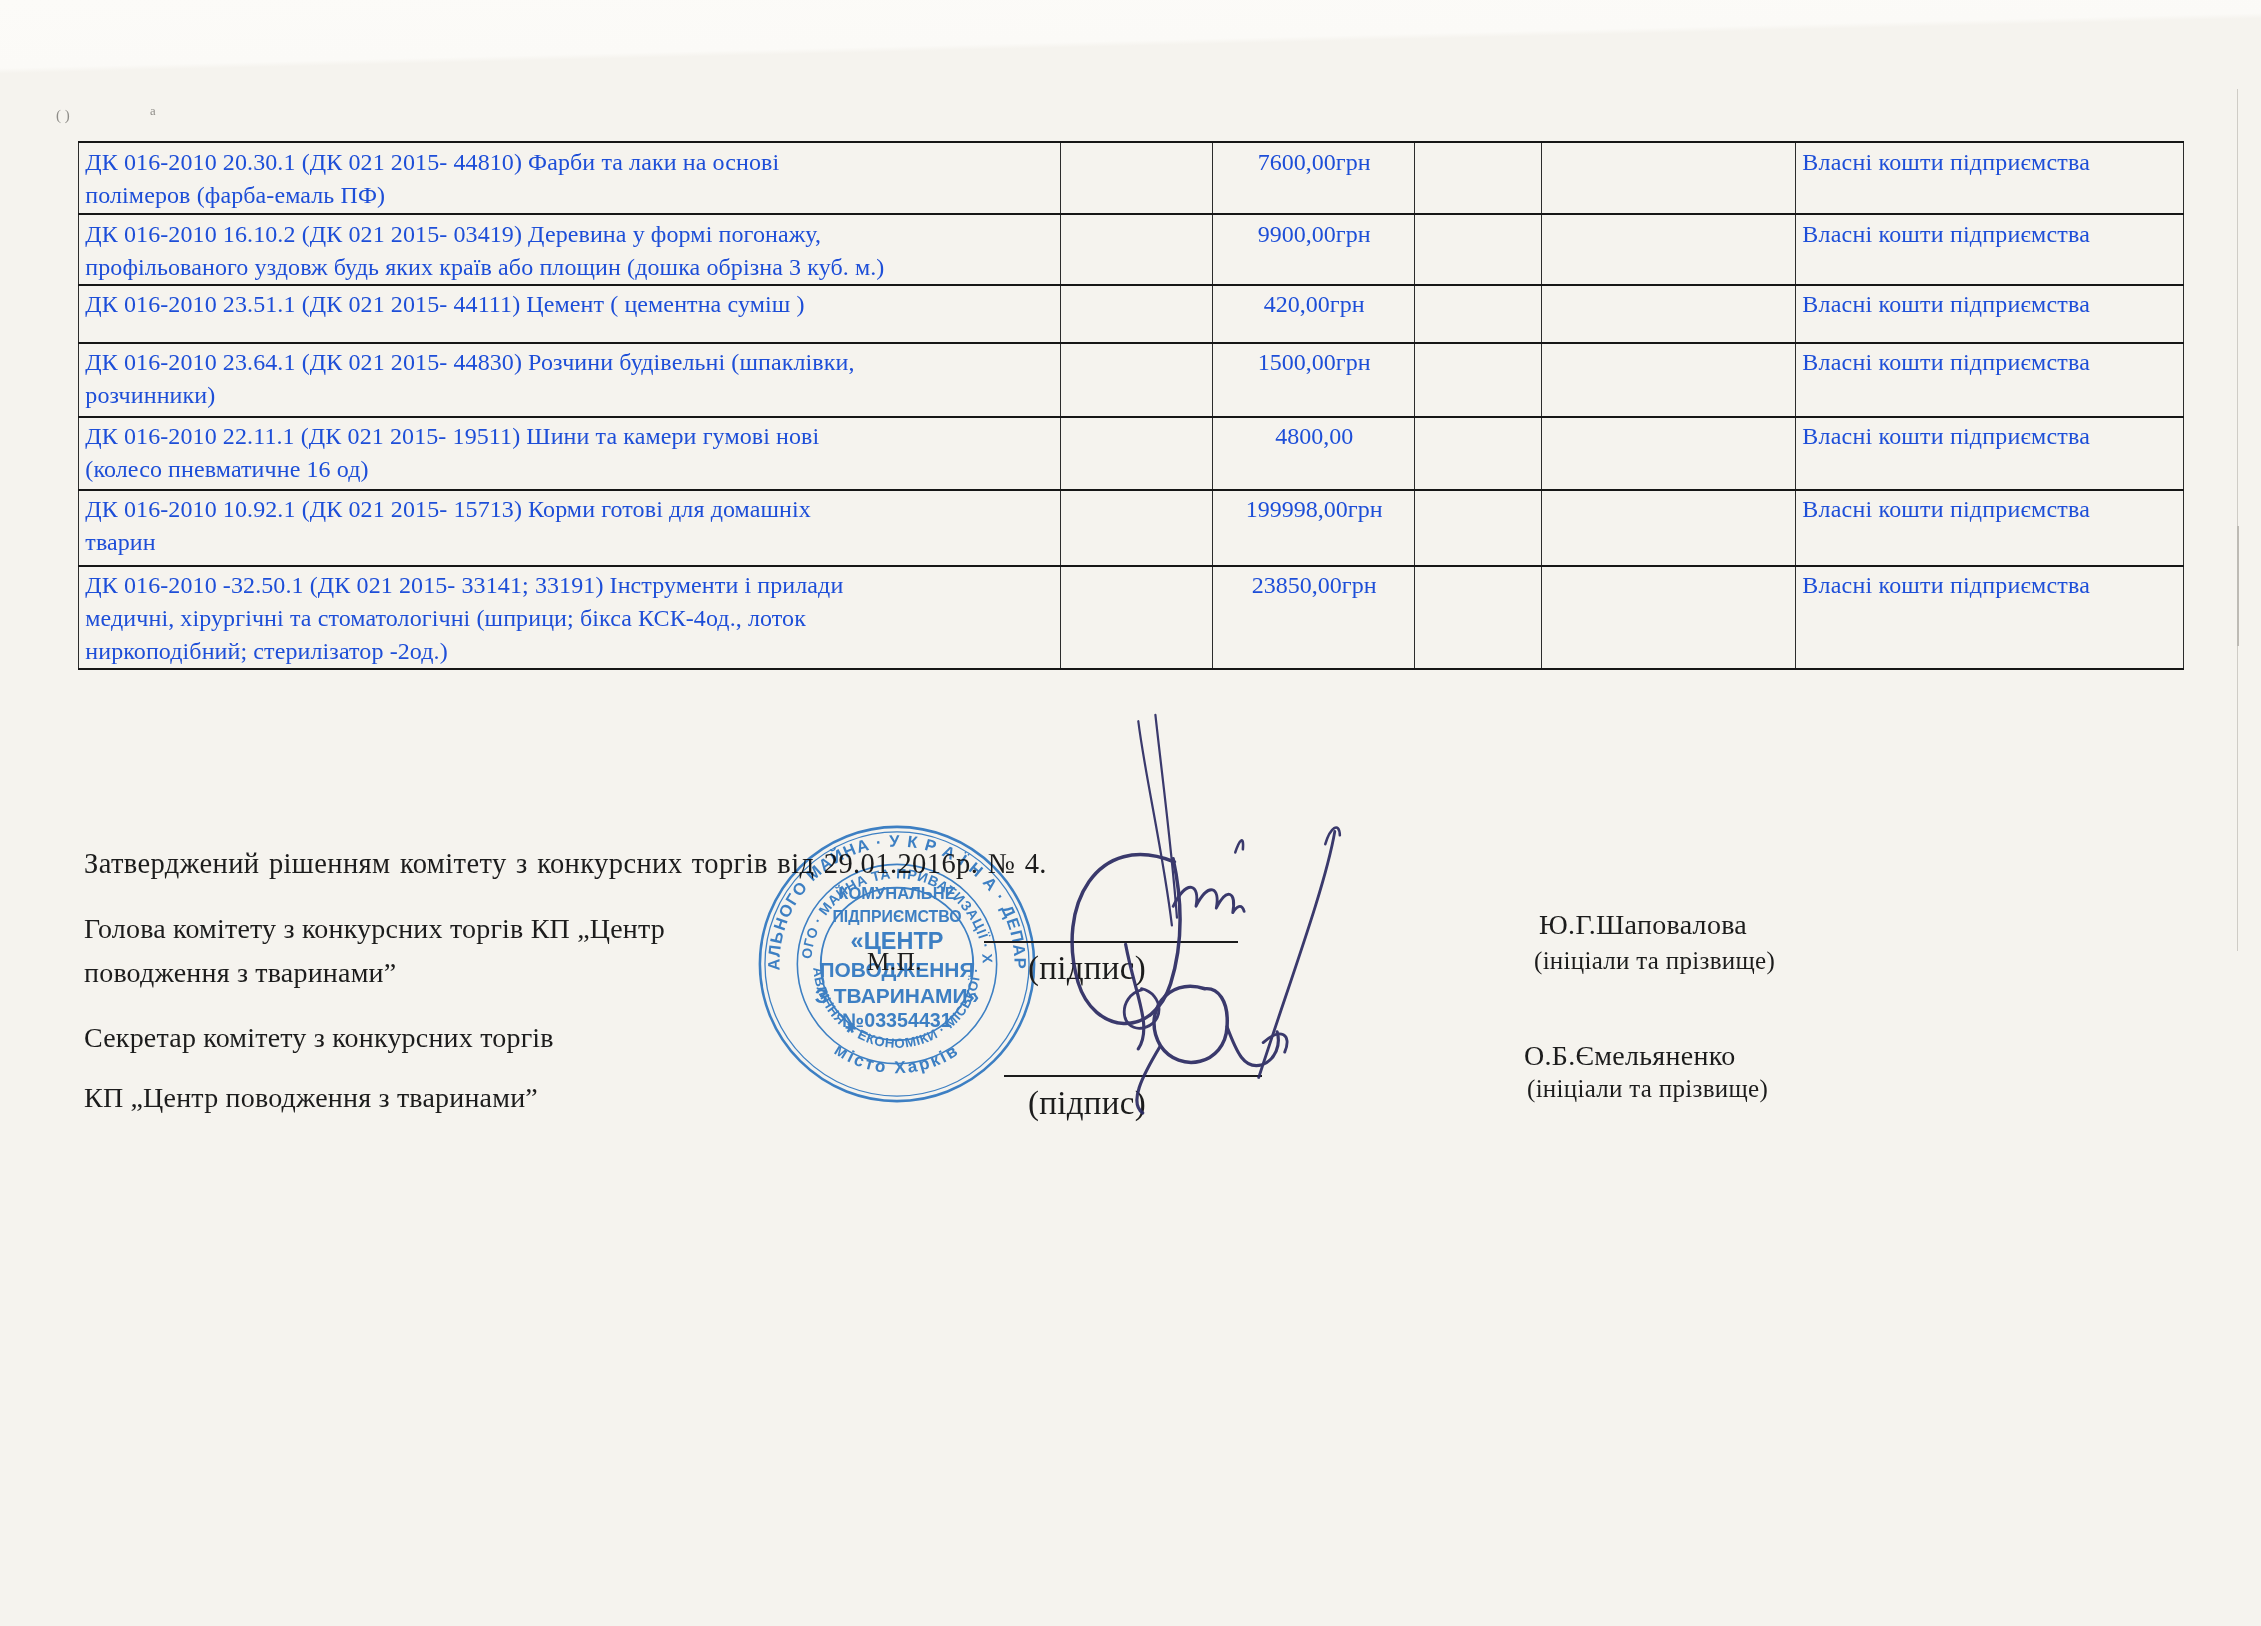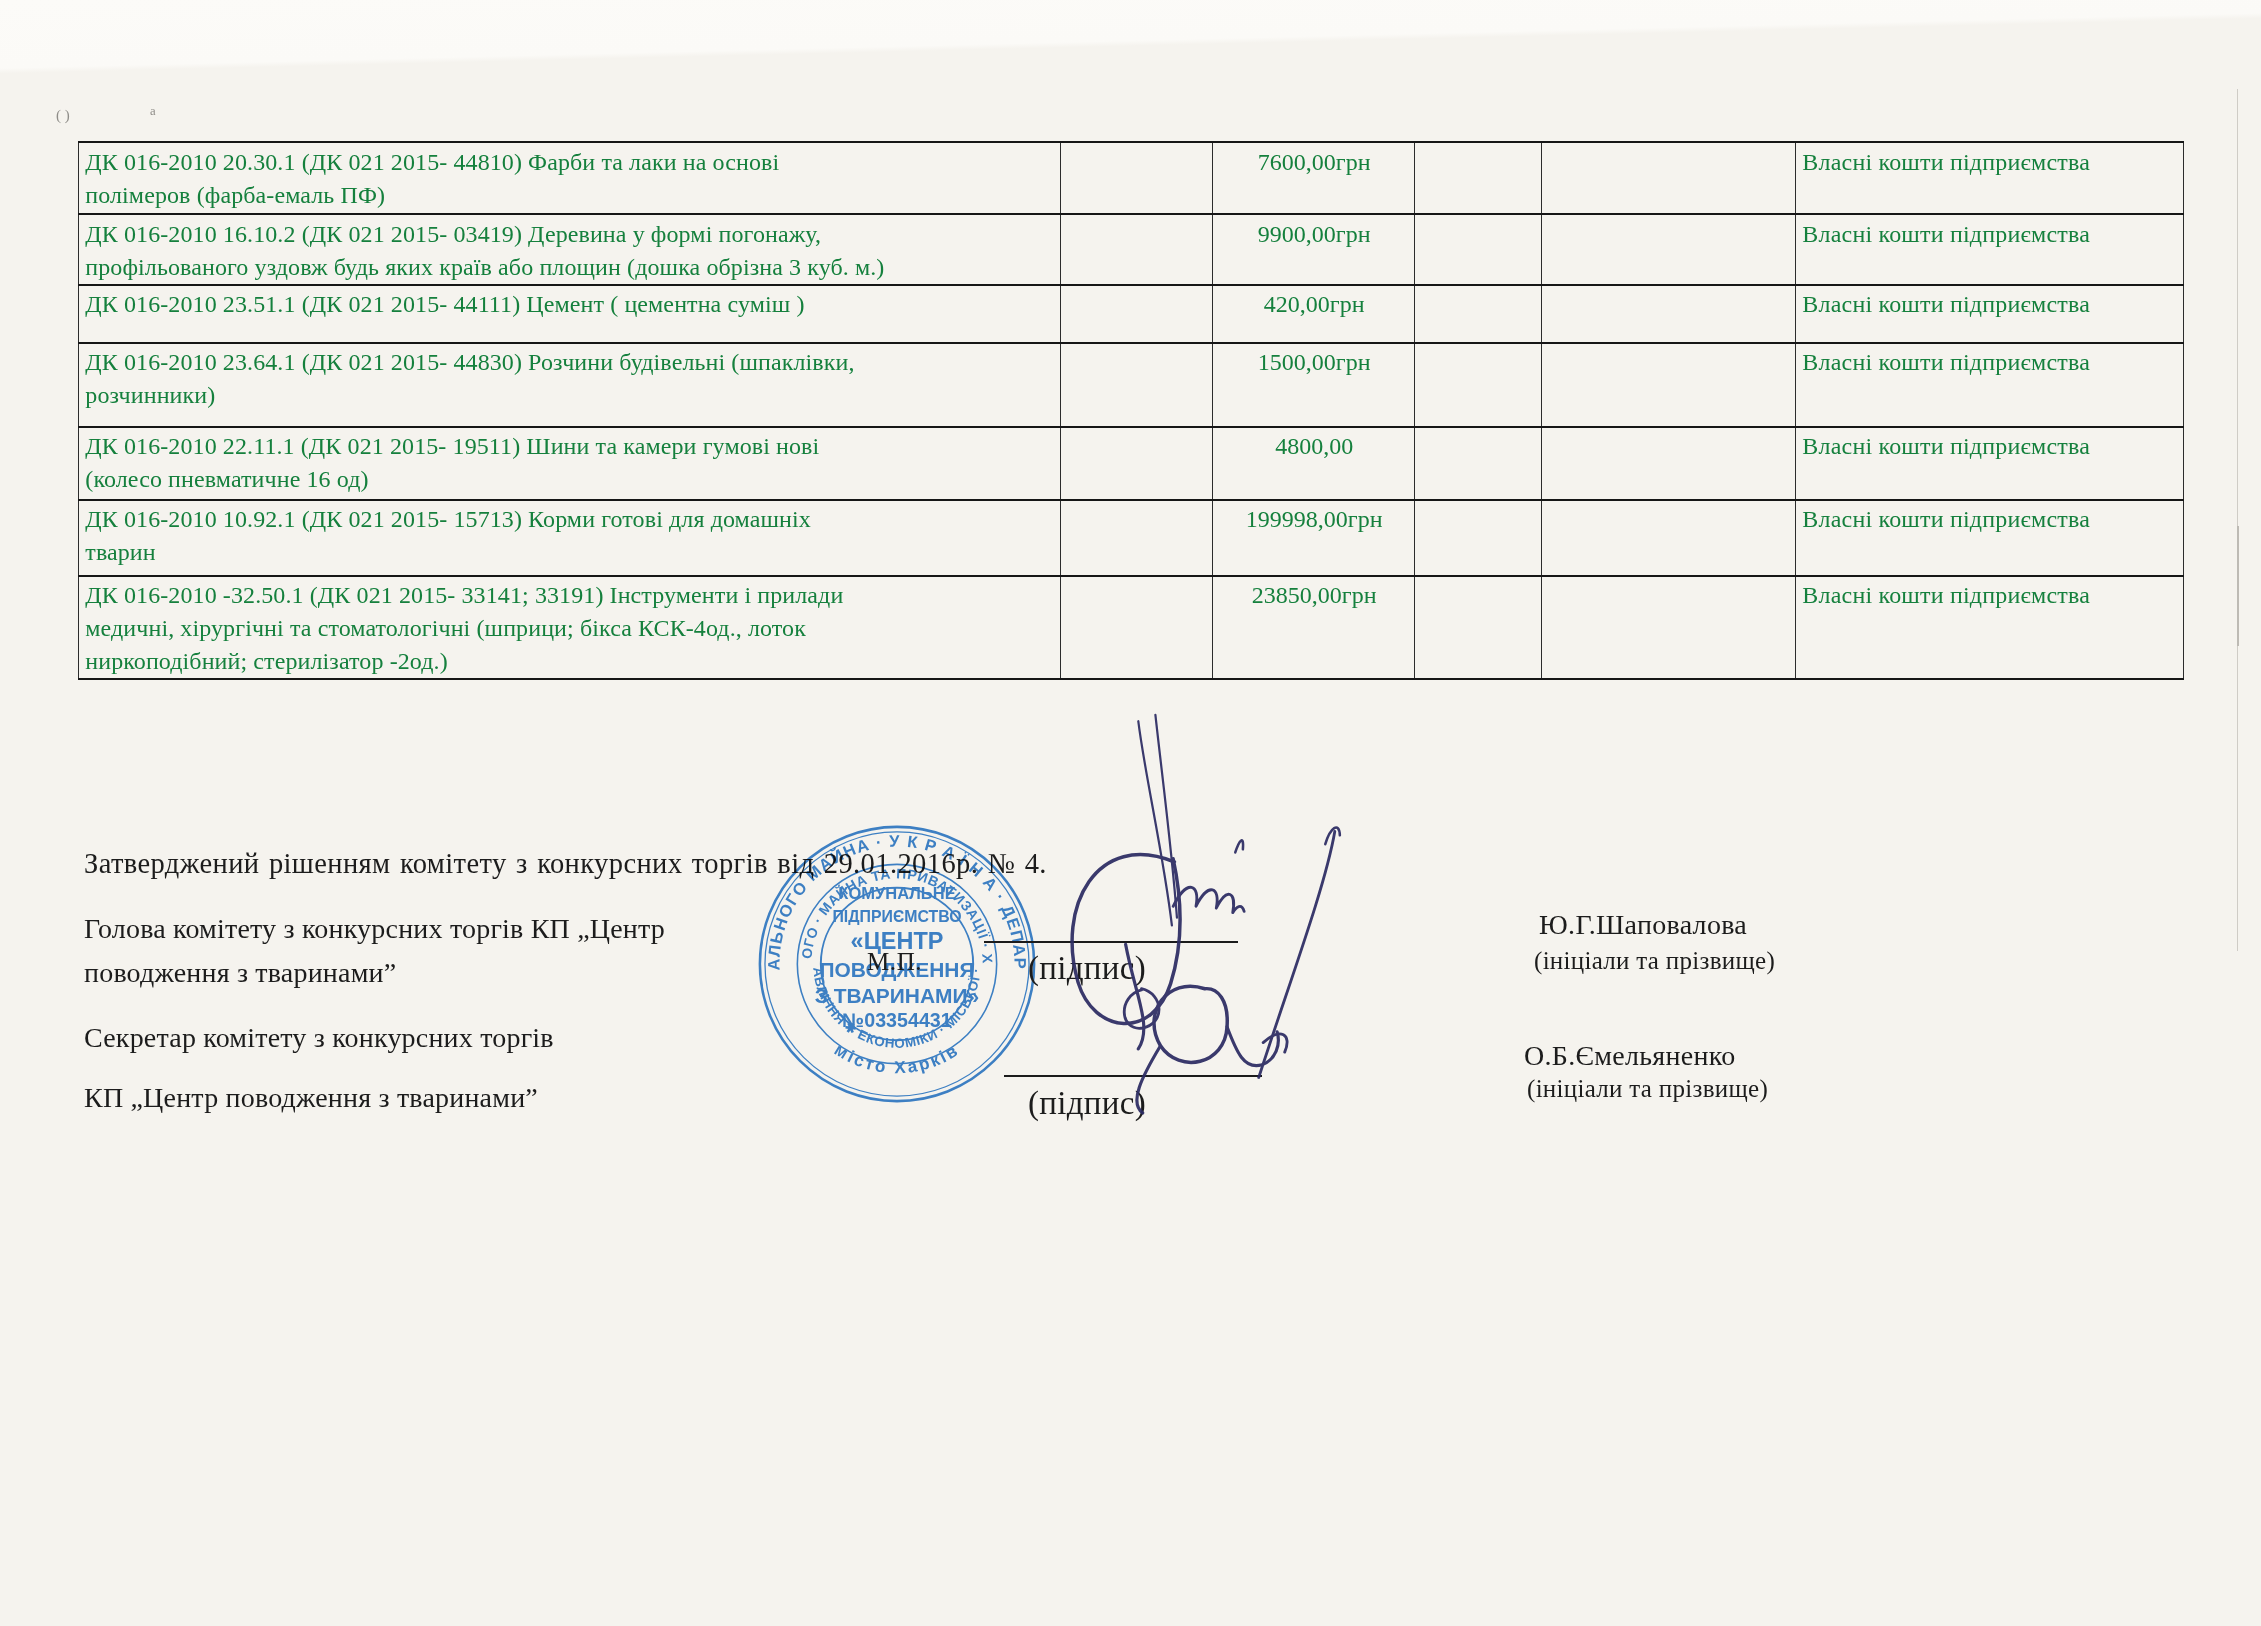--- a/index.html
+++ b/index.html
@@ -20,21 +20,21 @@
     position:absolute; left:2237px; top:526px; width:1.9px; height:120px;
     background:#bdbab4;
   }
   .artifact{ position:absolute; color:#8f8d89; font-size:15px; }
 
   
   .doc-table-wrap{ position:absolute; left:78px; top:141px; }
   table.doc{
     border-collapse:collapse; table-layout:fixed;
     width:2104px;
-    font-size:24px; line-height:33px; color:#15803d;
+    font-size:24px; line-height:33px; color:#1d4ed8;
   }
   table.doc td{
     border-left:1.3px solid #2c2c2c; border-right:1.3px solid #2c2c2c;
     border-top:2.5px solid #161616; border-bottom:2.5px solid #161616;
     vertical-align:top; padding:2.5px 5px 0 6.3px; overflow:hidden;
   }
   td.c-desc{ white-space:pre-line; padding-right:11.4px; letter-spacing:0.1px;}
   td.c-price{ text-align:center; white-space:nowrap; }
   td.c-src{ padding-left:7.6px; padding-top:6.3px; white-space:nowrap; letter-spacing:0.2px;}
 
@@ -101,21 +101,21 @@
           <td class="c-src">Власні кошти підприємства</td>
         </tr>
         <tr style="height:58px">
           <td class="c-desc">ДК 016-2010 23.51.1 (ДК 021 2015- 44111) Цемент ( цементна суміш )</td>
           <td></td>
           <td class="c-price">420,00грн</td>
           <td></td>
           <td></td>
           <td class="c-src">Власні кошти підприємства</td>
         </tr>
-        <tr style="height:84px">
+        <tr style="height:74px">
           <td class="c-desc">ДК 016-2010 23.64.1 (ДК 021 2015- 44830) Розчини будівельні (шпаклівки,
 розчинники)</td>
           <td></td>
           <td class="c-price">1500,00грн</td>
           <td></td>
           <td></td>
           <td class="c-src">Власні кошти підприємства</td>
         </tr>
         <tr style="height:73px">
           <td class="c-desc">ДК 016-2010  22.11.1 (ДК 021 2015- 19511) Шини та камери гумові нові

